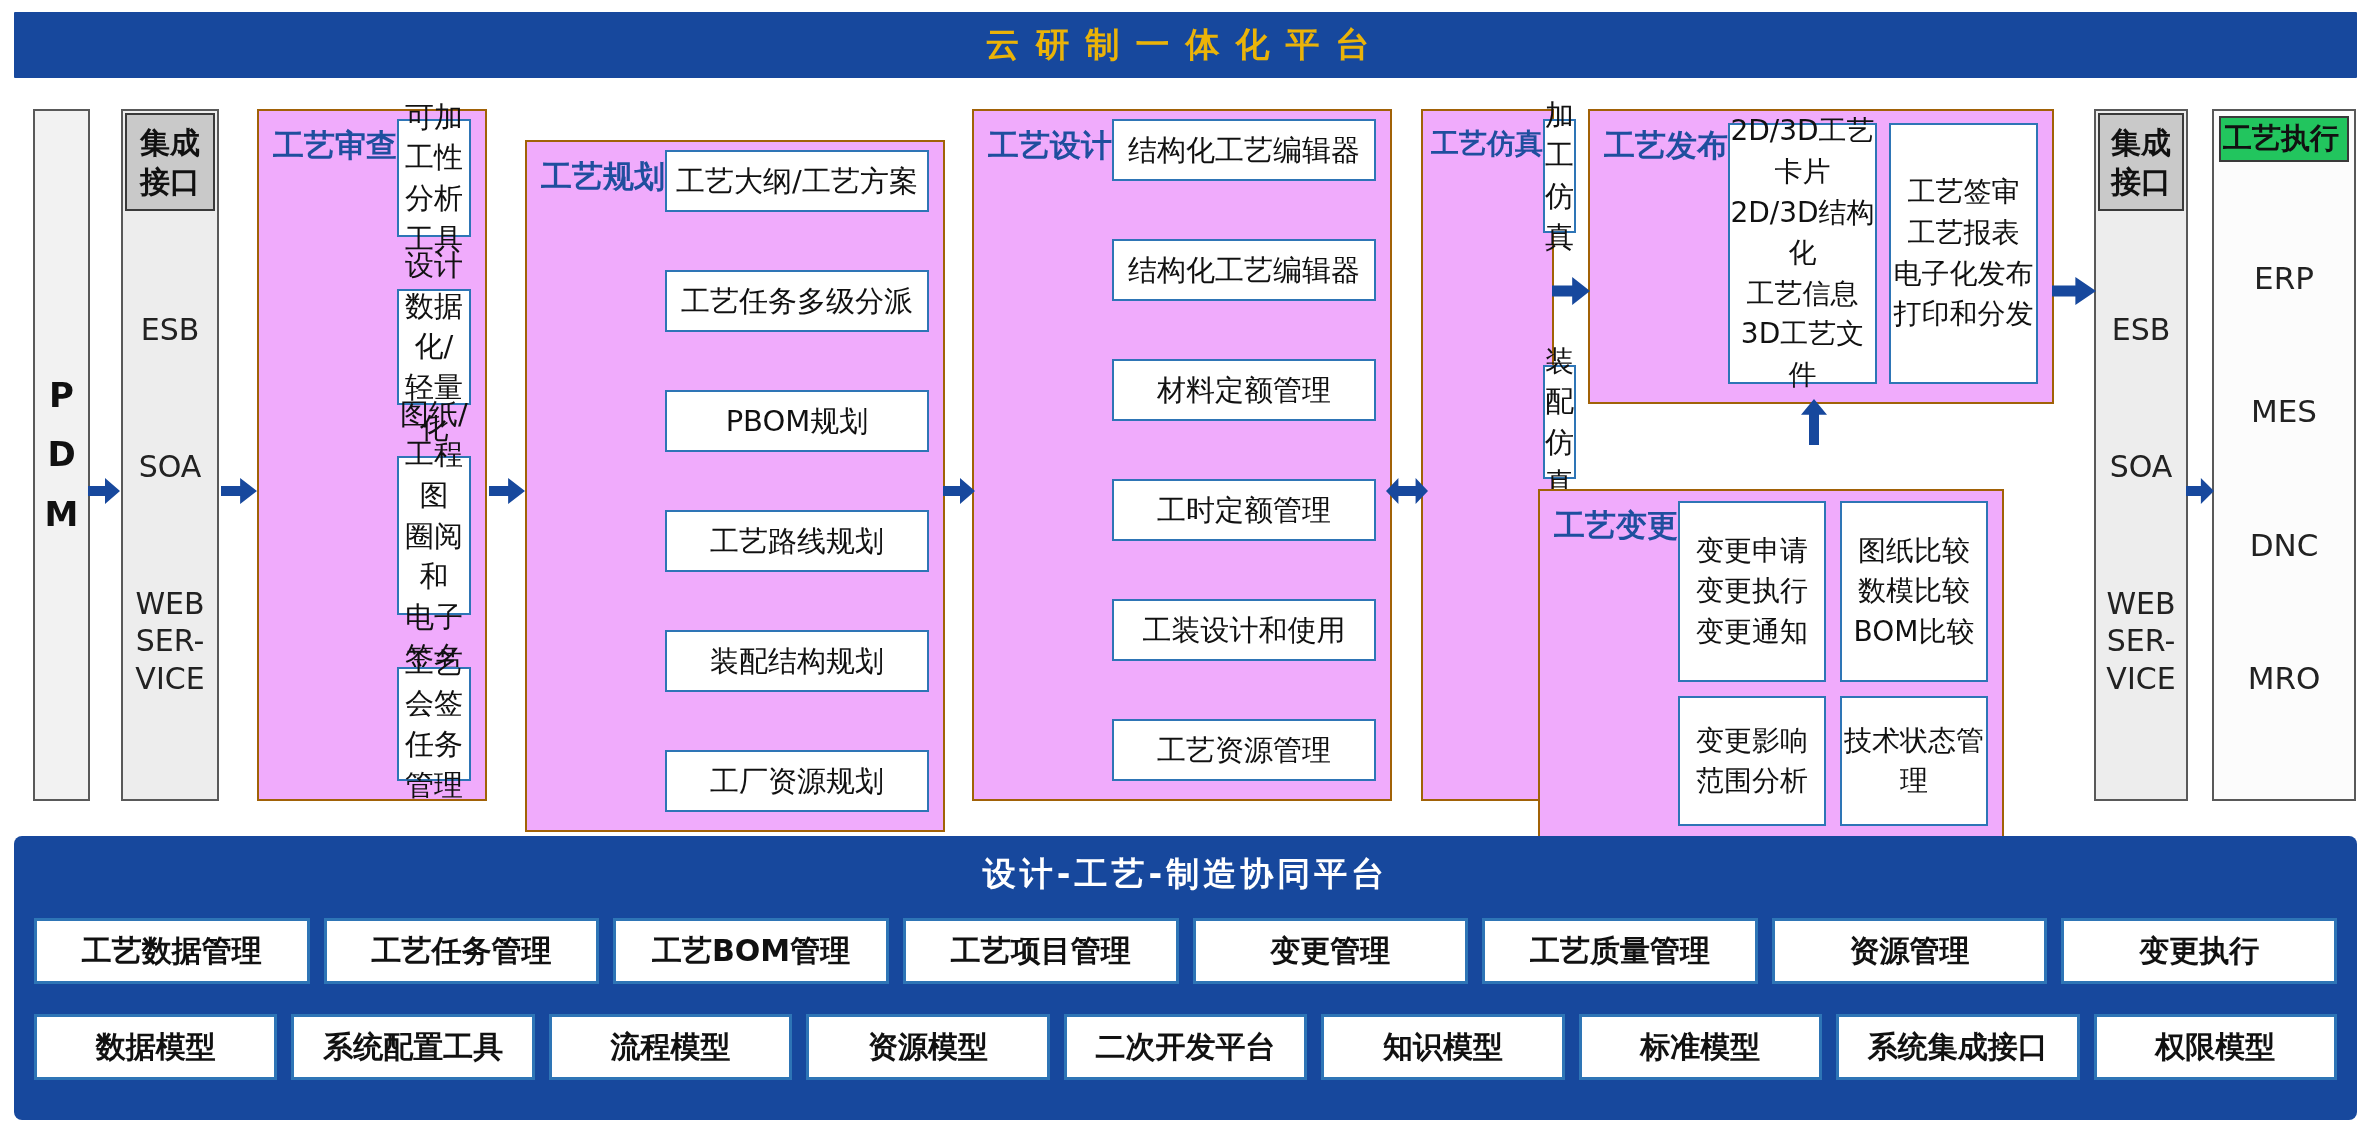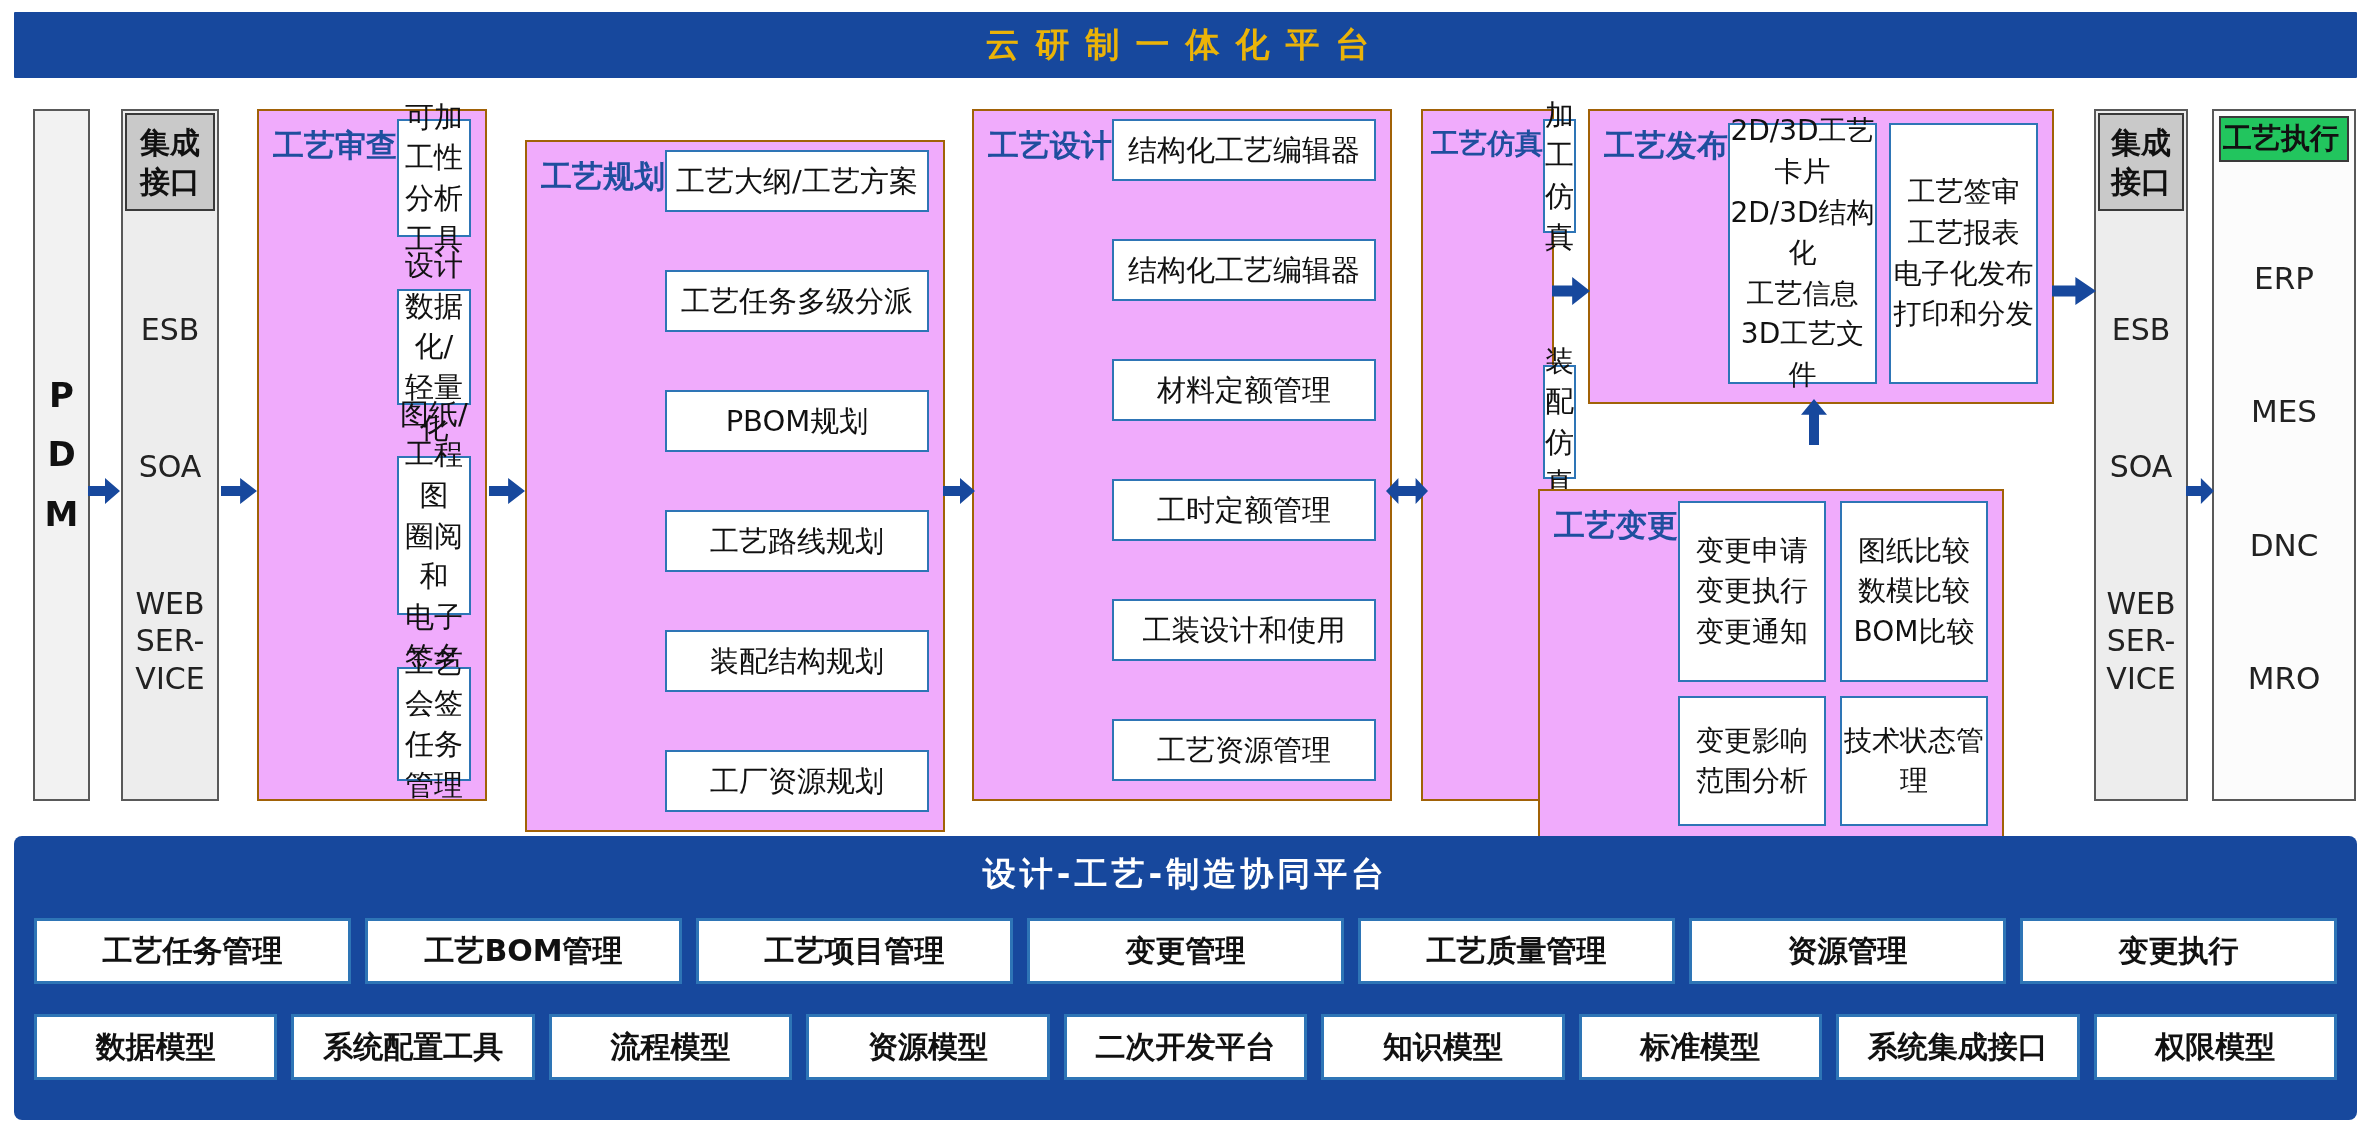--- a/index.html
+++ b/index.html
@@ -210,20 +210,21 @@
   <svg class="ar" style="left:1801px; top:399px; width:26px; height:46px;" viewBox="0 0 26 44" preserveAspectRatio="none">
       <polygon points="13,0 26,15 18,15 18,44 8,44 8,15 0,15"></polygon>
     </svg>
   <svg class="ar" style="left:2186px; top:478px; width:28px; height:26px;" viewBox="0 0 32 26" preserveAspectRatio="none">
       <polygon points="0,8 17,8 17,0 32,13 17,26 17,18 0,18"></polygon>
     </svg>
 
   <div class="platform">
     <div class="platform-title">设计-工艺-制造协同平台</div>
     <div class="prow prow1">
+      <div class="pbox">工艺数据管理</div>
       <div class="pbox">工艺任务管理</div>
       <div class="pbox">工艺BOM管理</div>
       <div class="pbox">工艺项目管理</div>
       <div class="pbox">变更管理</div>
       <div class="pbox">工艺质量管理</div>
       <div class="pbox">资源管理</div>
       <div class="pbox">变更执行</div>
     </div>
     <div class="prow prow2">
       <div class="pbox">数据模型</div>

